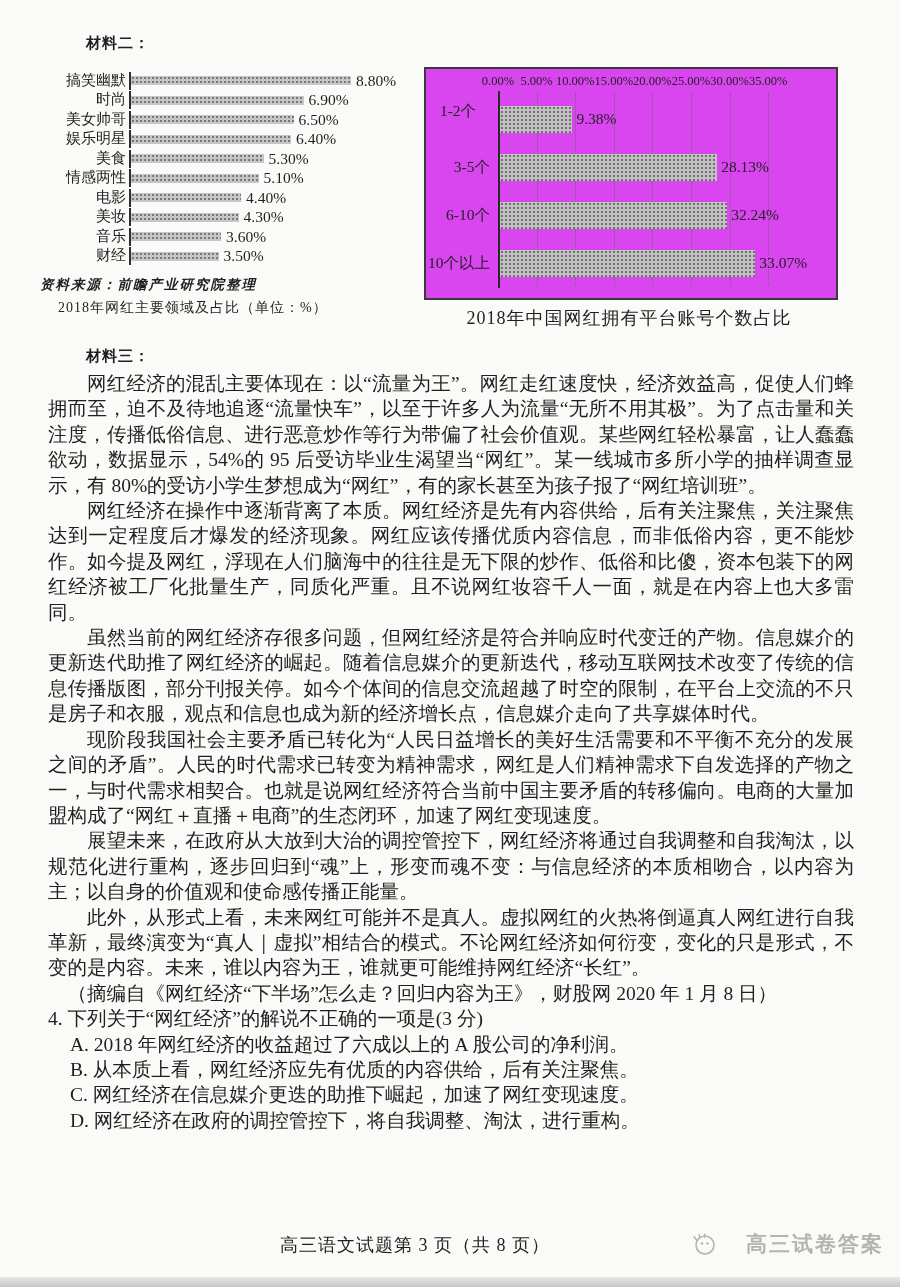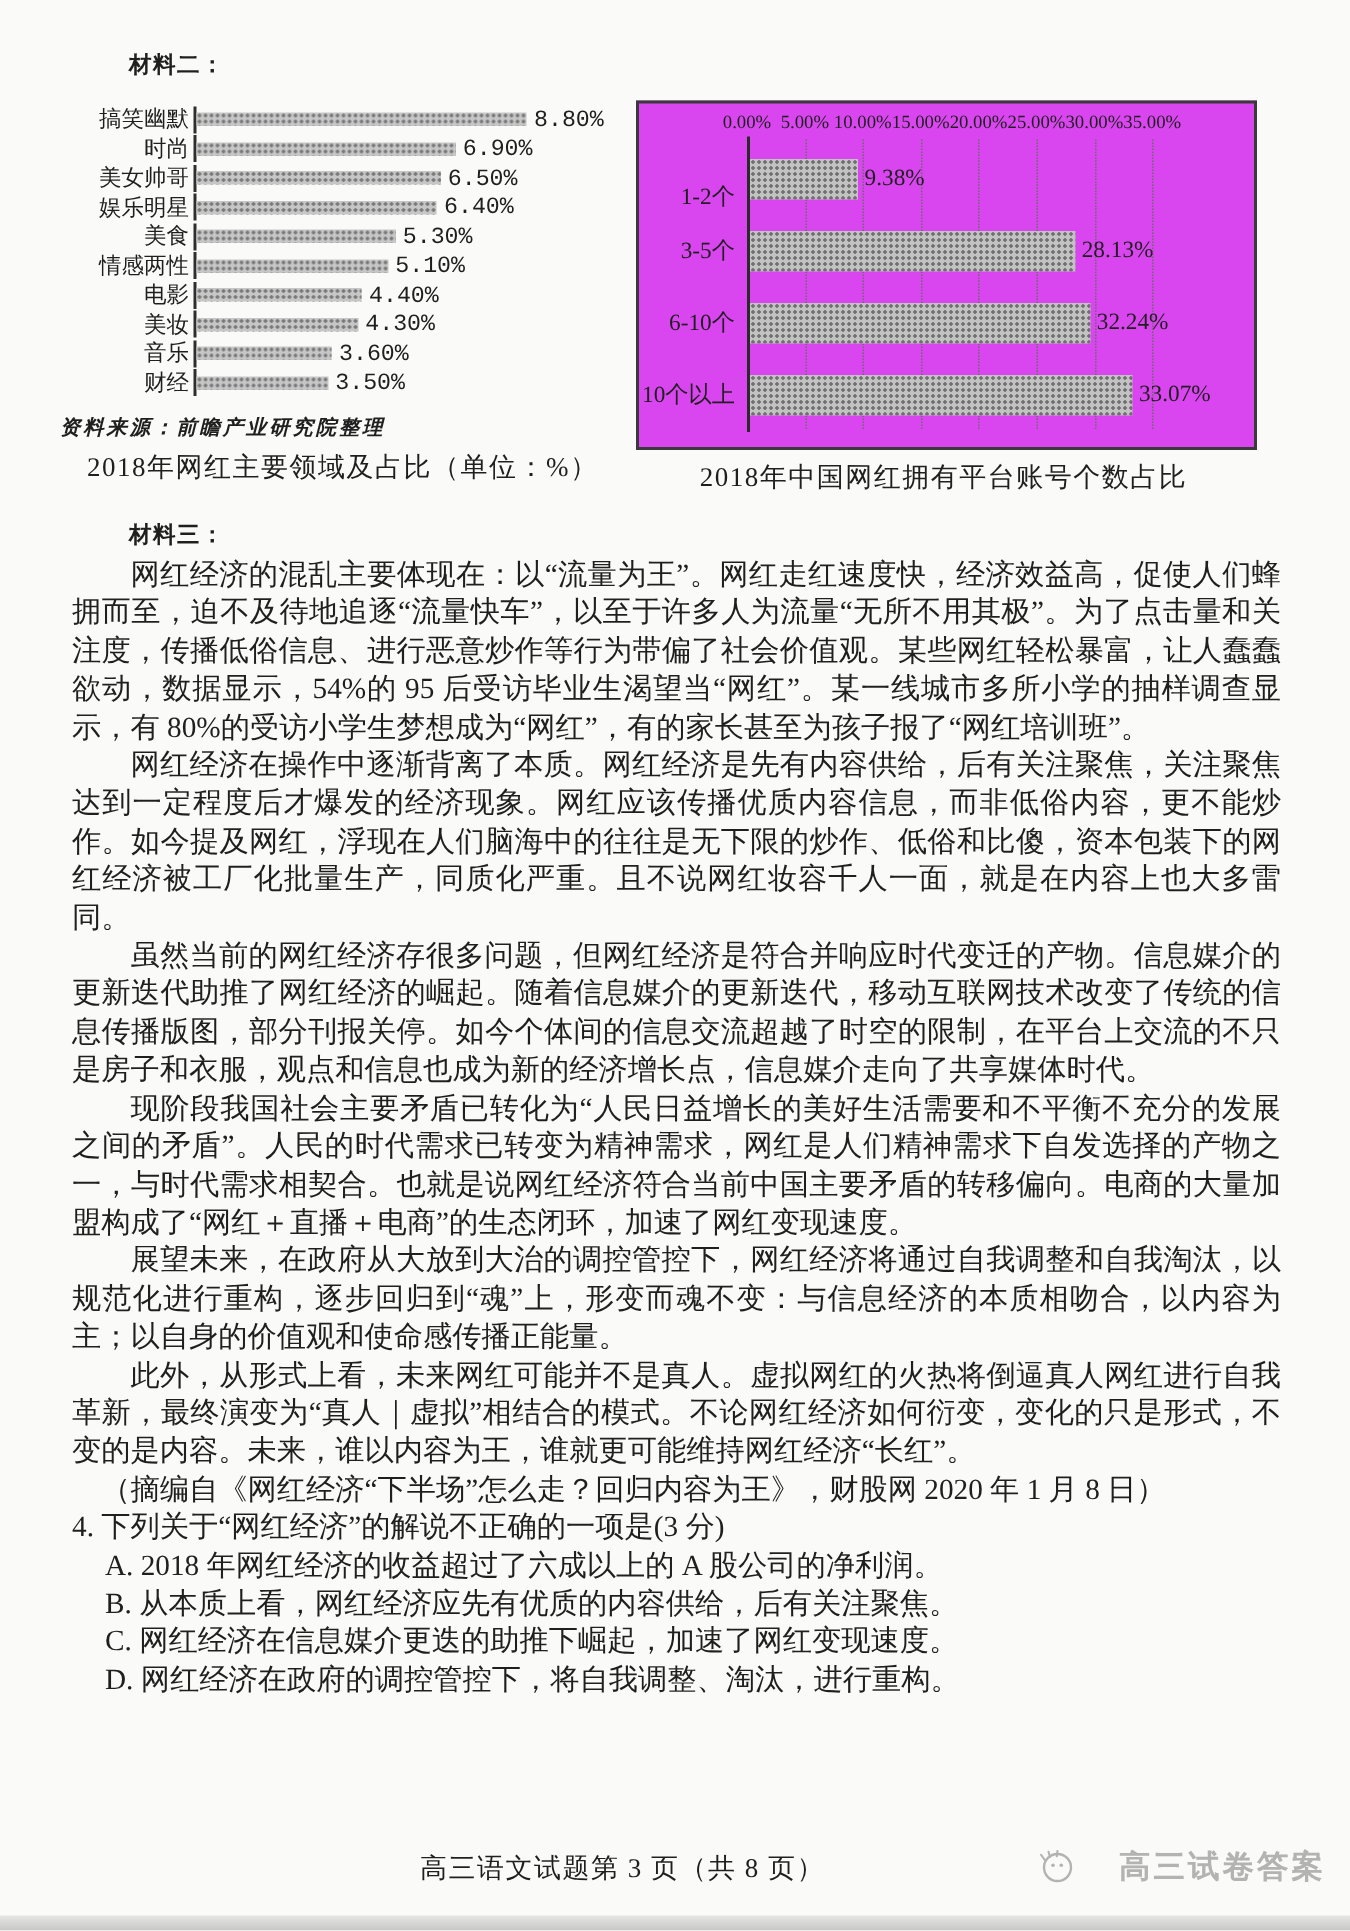--- a/index.html
+++ b/index.html
@@ -11,30 +11,30 @@
   }
   .scan-edge{position:absolute;left:0;right:0;bottom:0;height:10px;
     background:linear-gradient(#e6e6e4,#c7c7c5);}
 
   .section-heading{position:absolute;font-size:15px;font-weight:bold;letter-spacing:1px;}
   #m2-heading{left:86px;top:34px;}
   #m3-heading{left:86px;top:347px;}
 
   
   .chart1{position:absolute;left:38px;top:70px;width:382px;}
-  .c1-row{display:flex;align-items:center;height:19.5px;font-family:Liberation Mono, monospace;}
+  .c1-row{display:flex;align-items:flex-end;height:19.5px;}
   .c1-label{width:88px;text-align:right;padding-right:3px;font-size:15px;white-space:nowrap;}
   .c1-plot{flex:1;display:flex;align-items:center;border-left:2px solid #2e2e2e;}
   .c1-bar{height:9px;background-color:#c6c6c6;
     background-image:radial-gradient(circle,#787878 1px,rgba(0,0,0,0) 1.3px);
     background-size:4px 4px;}
   .c1-value{margin-left:5px;font-size:15.5px;white-space:nowrap;}
   .chart1-source{position:absolute;left:40px;top:276px;font-size:13.5px;font-weight:bold;
     letter-spacing:2px;font-style:italic;}
-  .chart1-title{position:absolute;left:58px;top:299px;font-size:18px;letter-spacing:1px;}
+  .chart1-title{position:absolute;left:58px;top:299px;font-size:14px;letter-spacing:1px;}
 
   
   .chart2-box{position:absolute;left:424px;top:67px;width:410px;height:229px;
     border:2px solid #3a3a3a;background:#d946ef;}
   .c2-tick{position:absolute;top:5px;width:52px;text-align:center;font-size:12.5px;white-space:nowrap;}
   .c2-grid{position:absolute;top:24px;bottom:12px;width:0;border-left:1px dotted #6a6a6a;}
   .c2-axis{position:absolute;top:22px;bottom:10px;width:0;border-left:2px solid #2a2a2a;}
   .c2-cat{position:absolute;left:0;width:68px;text-align:right;font-size:15.5px;
     padding-right:4px;box-sizing:border-box;white-space:nowrap;}
   .c2-bar{position:absolute;height:27px;background-color:#c2c2c2;
@@ -154,21 +154,21 @@
       <div class="c2-grid" style="left: 187.8px;"></div>
       <span class="c2-tick" style="left: 200.4px;">20.00%</span>
       <div class="c2-grid" style="left: 226.4px;"></div>
       <span class="c2-tick" style="left: 239px;">25.00%</span>
       <div class="c2-grid" style="left: 265px;"></div>
       <span class="c2-tick" style="left: 277.6px;">30.00%</span>
       <div class="c2-grid" style="left: 303.6px;"></div>
       <span class="c2-tick" style="left: 316.2px;">35.00%</span>
       <div class="c2-grid" style="left: 342.2px;"></div>
       <div class="c2-axis" style="left: 72px;"></div>
-      <span class="c2-cat" style="top: 52px;">1-2个</span>
+      <span class="c2-cat" style="top: 32px; text-align: center;">1-2个</span>
       <div class="c2-bar" style="left: 74px; top: 36.5px; width: 72.4136px; background-color: rgb(194, 194, 194);"></div>
       <span class="c2-value" style="left: 150.414px; top: 41px;">9.38%</span>
       <span class="c2-cat" style="top: 88px;">3-5个</span>
       <div class="c2-bar" style="left: 74px; top: 84.5px; width: 217.164px; background-color: rgb(194, 194, 194);"></div>
       <span class="c2-value" style="left: 295.164px; top: 89px;">28.13%</span>
       <span class="c2-cat" style="top: 136px;">6-10个</span>
       <div class="c2-bar" style="left: 74px; top: 132.5px; width: 227.2px; background-color: rgb(194, 194, 194);"></div>
       <span class="c2-value" style="left: 305.2px; top: 137px;">32.24%</span>
       <span class="c2-cat" style="top: 184px;">10个以上</span>
       <div class="c2-bar" style="left: 74px; top: 180.5px; width: 255.3px; background-color: rgb(194, 194, 194);"></div>

